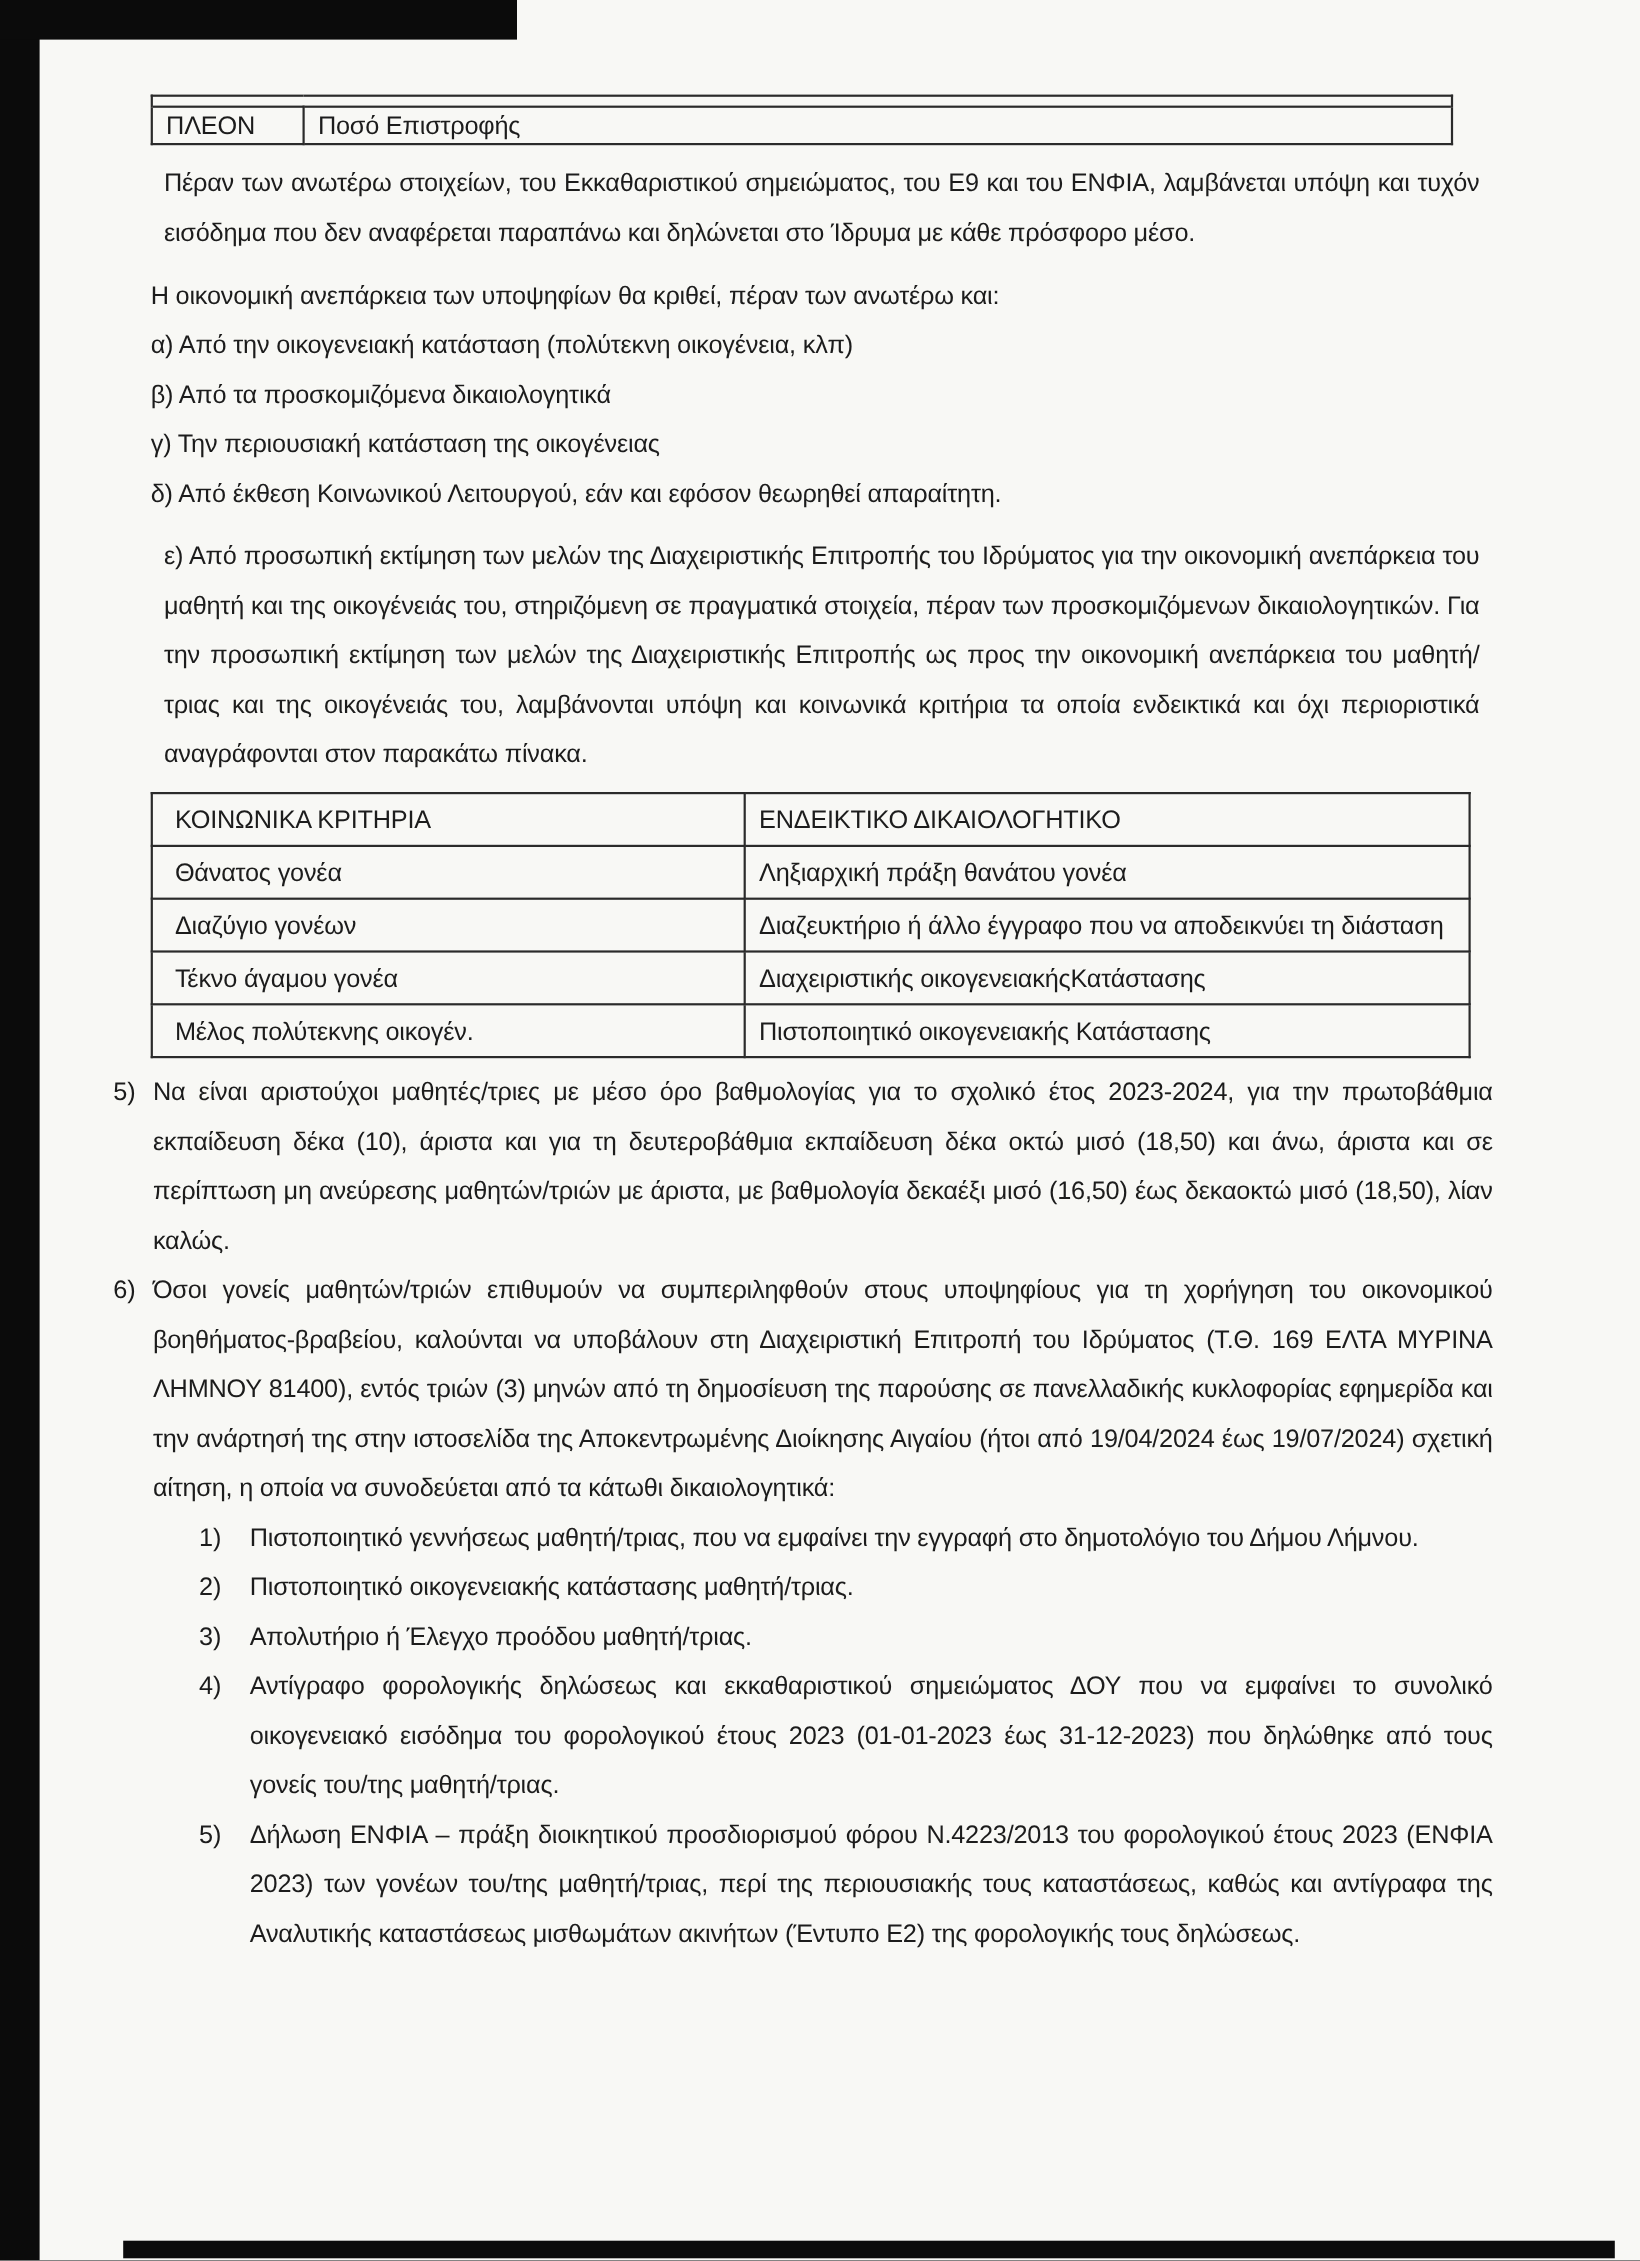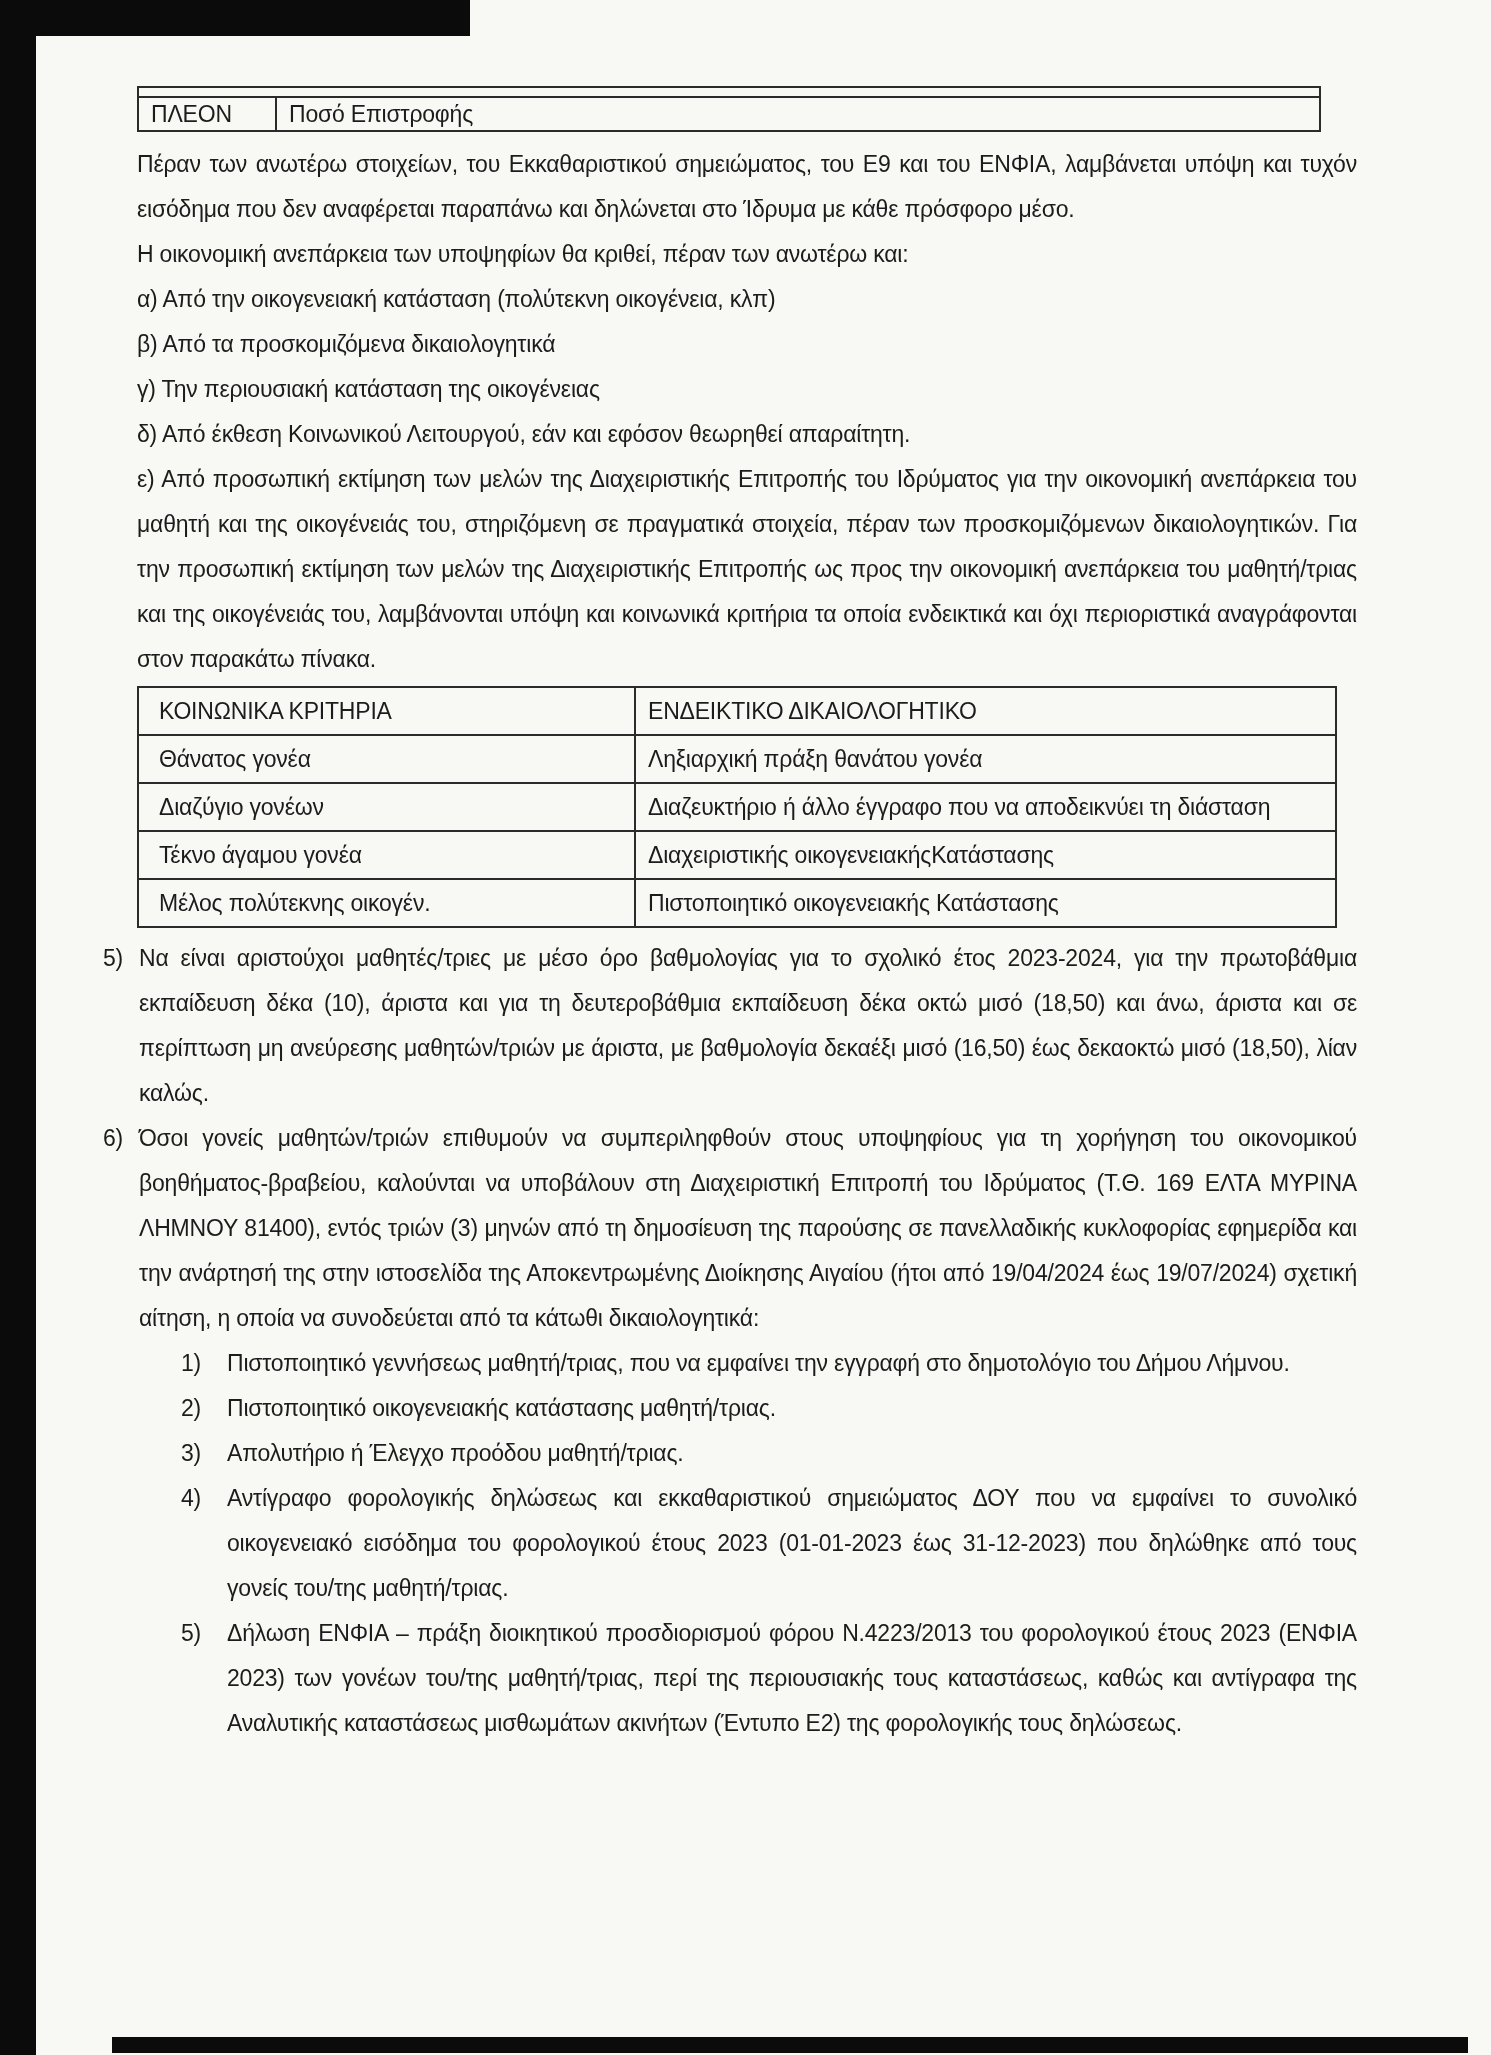--- a/index.html
+++ b/index.html
@@ -38,36 +38,36 @@
   table.mini td {
     border: 2px solid #2b2b2b;
     padding: 0 12px;
     height: 30px;
     line-height: 32px;
     vertical-align: middle;
   }
   table.mini td.cutoff { height: 10px; line-height: 10px; padding: 0; border-bottom: 1px solid #2b2b2b; }
   table.mini td.c1 { width: 138px; }
 
-  p.para { margin: 0; text-align: justify; }
+  p.para { margin: 12px; text-align: justify; }
   p.line { margin: 0; }
 
   
   table.criteria {
     border-collapse: collapse;
     width: 1200px;
     margin: 4px 0 8px 0;
   }
   table.criteria td {
     border: 2px solid #2b2b2b;
     padding: 2px 12px;
     vertical-align: top;
     line-height: 42px;
   }
-  table.criteria td.colA { width: 497px; padding-left: 20px; }
+  table.criteria td.colA { width: 539px; padding-left: 20px; }
   td.spread { text-align: justify; }
 
   
   .outer-item { display: flex; margin-left: -34px; }
   .outer-num  { flex: 0 0 36px; }
   .outer-text { flex: 1; text-align: justify; }
 
   
   .inner-item { display: flex; padding-left: 44px; }
   .inner-num  { flex: 0 0 46px; }

